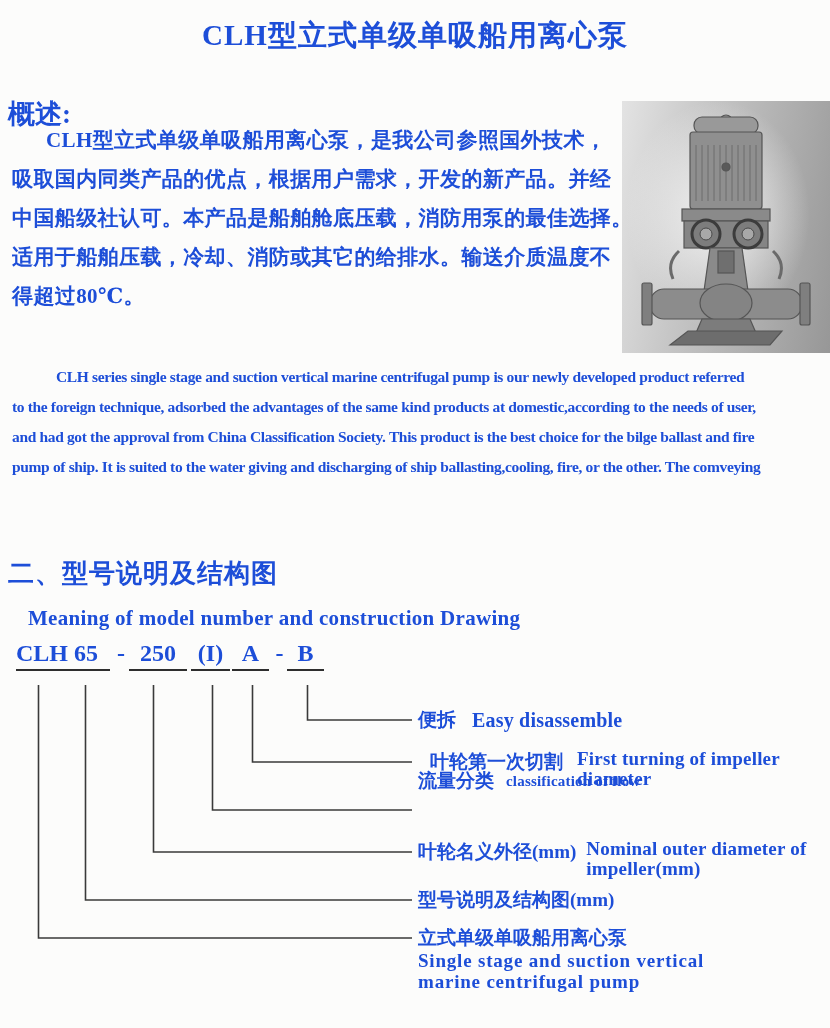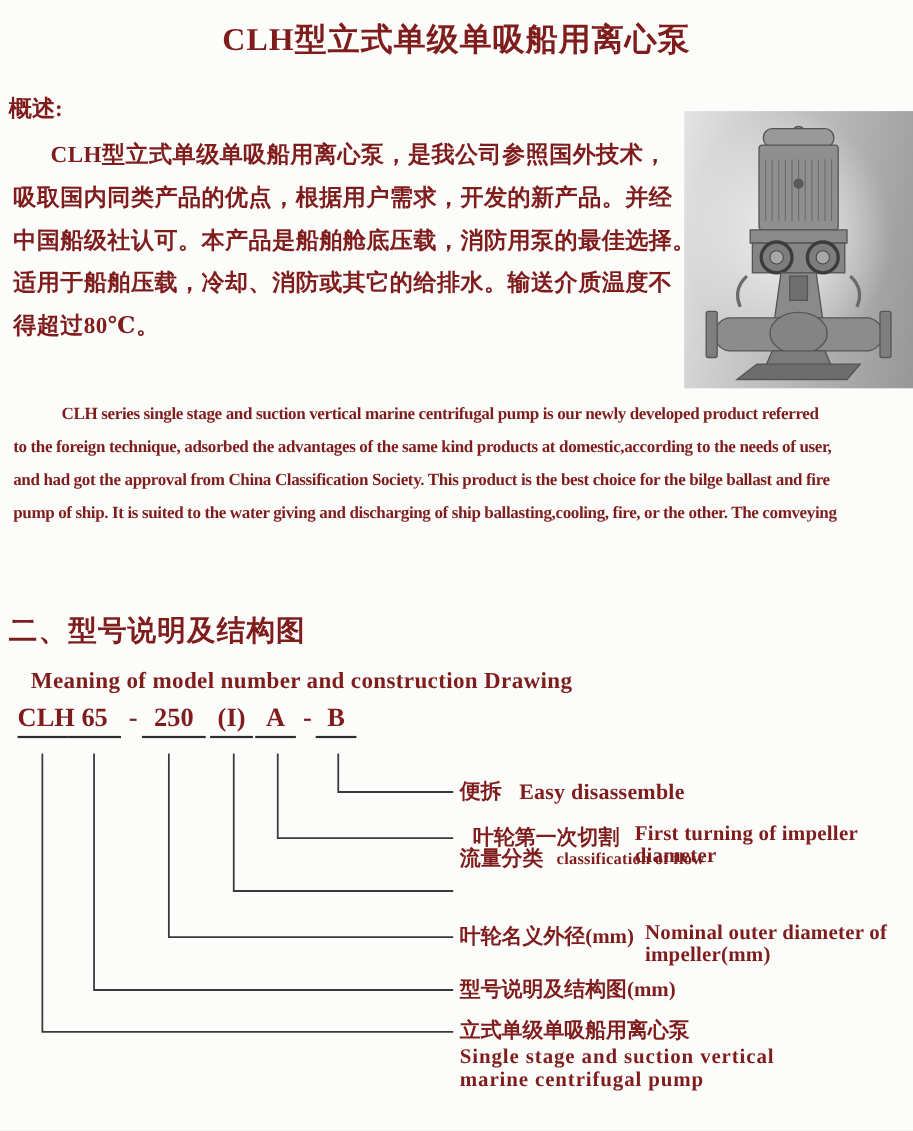--- a/index.html
+++ b/index.html
@@ -1,26 +1,26 @@
 <!DOCTYPE html>
 <html><head>
 <meta charset="utf-8">
 <style>
   html,body{margin:0;padding:0;background:#e8e8e8;}
   .page{
     position:relative;width:830px;height:1028px;margin:0 auto;
     background:#fcfcfb;overflow:hidden;
-    font-family:"Liberation Serif","DejaVu Serif",serif;color:#7f1d1d;
+    font-family:"Liberation Serif","DejaVu Serif",serif;color:#1d4ed8;
   }
   .page-title{
     position:absolute;top:16px;left:0;width:100%;text-align:center;
     font-size:29px;font-weight:700;letter-spacing:1px;white-space:nowrap;
   }
   .overview-label{
-    position:absolute;top:84px;left:8px;font-size:21px;font-weight:700;
+    position:absolute;top:96px;left:8px;font-size:27px;font-weight:700;
   }
   .cn-par{position:absolute;top:121px;left:12px;width:604px;}
   .cn-line{
     font-size:21px;font-weight:600;line-height:39px;white-space:nowrap;
     letter-spacing:0.4px;
   }
   .cn-line.indent{padding-left:34px;}
   .photo{
     position:absolute;left:622px;top:101px;width:208px;height:252px;
     background:

